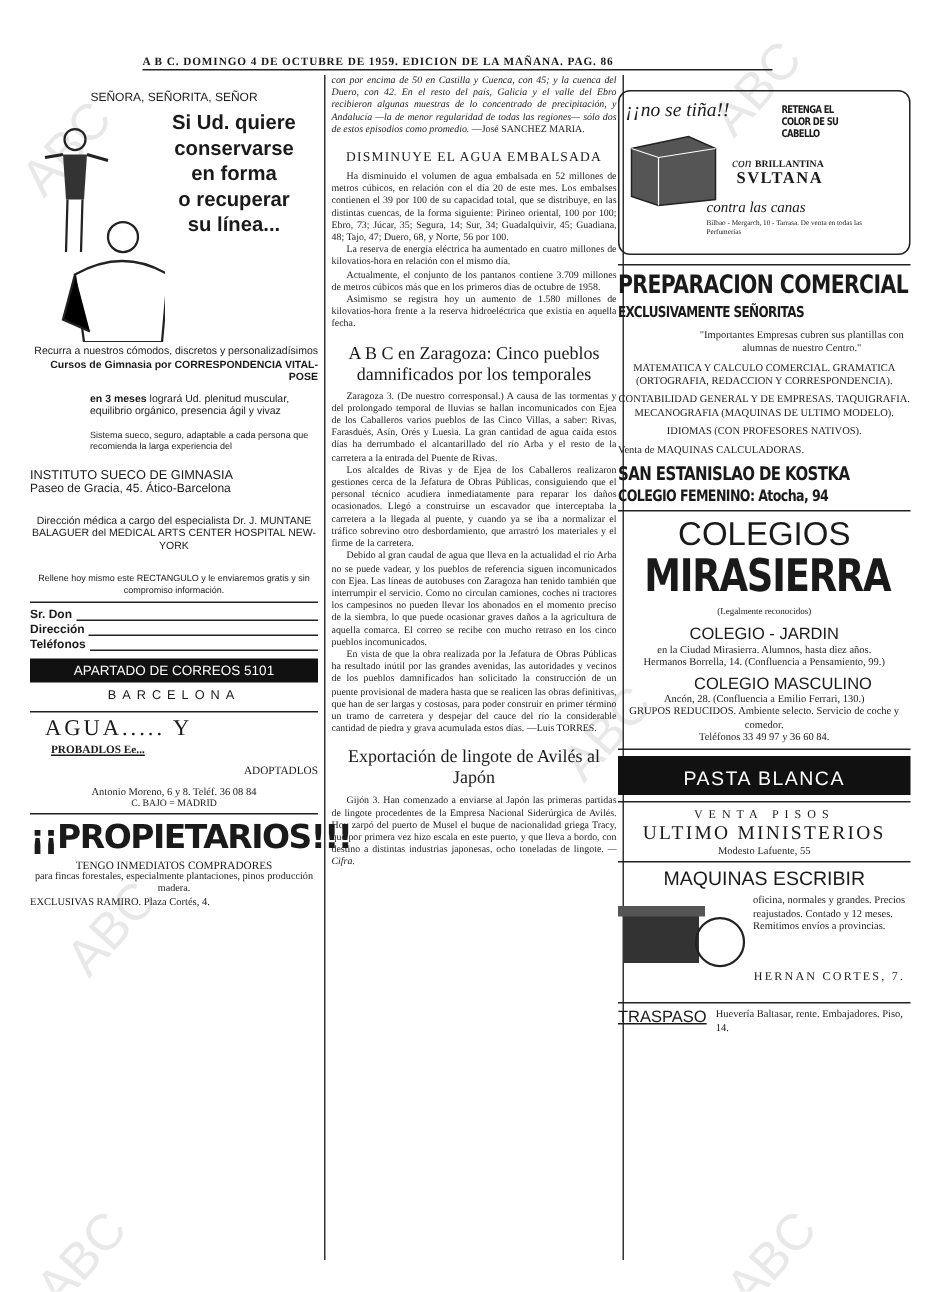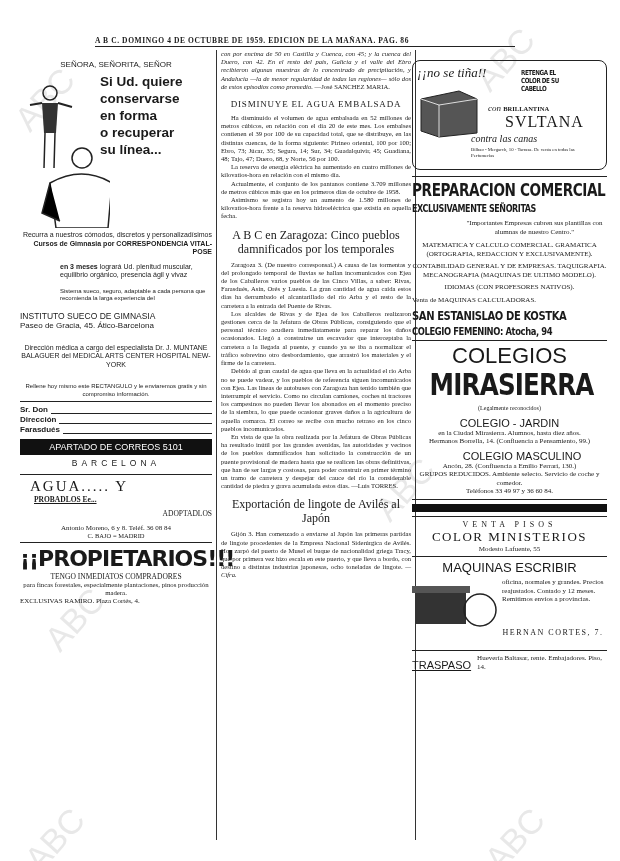--- a/index.html
+++ b/index.html
@@ -44,21 +44,21 @@
         <svg width="90" height="155" viewBox="0 0 90 155">
           <circle cx="30" cy="20" r="7" fill="none" stroke="#222" stroke-width="1.5"></circle>
           <path d="M22 30 L38 30 L36 60 L24 60 Z" fill="#333"></path>
           <path d="M10 32 L22 30 M38 30 L52 34" stroke="#222" stroke-width="2"></path>
           <path d="M25 60 L24 95 M35 60 L34 95" stroke="#222" stroke-width="1.5"></path>
           <circle cx="62" cy="85" r="10" fill="none" stroke="#222" stroke-width="1.5"></circle>
           <path d="M30 110 Q62 92 92 110 L88 155 L36 155 Z" fill="none" stroke="#222" stroke-width="1.5"></path>
           <path d="M30 110 L22 140 L40 148 M92 110 L95 140" stroke="#222" stroke-width="1.5"></path>
         </svg>
       </div>
-      <div style="flex:1;text-align:left;font-weight:bold;font-size:13.5px;line-height:17px;">
+      <div style="flex:1;text-align:center;font-weight:bold;font-size:13.5px;line-height:17px;">
         <div>Si Ud. quiere</div>
         <div>conservarse</div>
         <div>en forma</div>
         <div>o recuperar</div>
         <div>su línea...</div>
       </div>
     </div>
     <div class="r small" style="margin-top:8px;">
       <span>Recurra a nuestros cómodos, discretos y personalizadísimos</span>
       <b>Cursos de Gimnasia por CORRESPONDENCIA VITAL-POSE</b>
@@ -76,21 +76,21 @@
     <div>
       <div class="formline">
           <span>Sr. Don</span>
           <span class="ln"></span>
         </div>
       <div class="formline">
           <span>Dirección</span>
           <span class="ln"></span>
         </div>
       <div class="formline">
-          <span>Farasdués</span>
+          <span>Teléfonos</span>
           <span class="ln"></span>
         </div>
     </div>
     <div class="blk c hd" style="font-size:9px;padding:3px 0;margin-top:5px;">APARTADO DE CORREOS 5101</div>
     <div class="c" style="font-size:8.5px;letter-spacing:4px;margin-top:3px;">BARCELONA</div>
   </div>
 
   <div class="rule" style="margin-top:6px;"></div>
 
   <div style="font-family:'Liberation Serif',serif;">
@@ -153,32 +153,32 @@
     <div class="cond" style="position:absolute;left:108px;top:8px;font-size:7px;line-height:8px;width:60px;">RETENGA EL COLOR DE SU CABELLO</div>
     <svg style="position:absolute;left:6px;top:26px;" width="60" height="52" viewBox="0 0 60 52">
       <path d="M2 12 L40 4 L58 12 L58 46 L20 50 L2 44 Z" fill="#555" stroke="#222"></path>
       <path d="M2 12 L20 18 L58 12" stroke="#fff" fill="none" stroke-width=".8"></path>
       <path d="M20 18 L20 50" stroke="#fff" stroke-width=".8"></path>
     </svg>
     <div style="position:absolute;left:75px;top:42px;font-size:9px;">
       <span class="ital">con</span>
       <b style="font-size:6.5px;">BRILLANTINA</b>
     </div>
-    <div style="position:absolute;left:92px;top:52px;font-size:16px;font-weight:normal;letter-spacing:1px;">SVLTANA</div>
+    <div style="position:absolute;left:78px;top:52px;font-size:11px;font-weight:bold;letter-spacing:1px;">SVLTANA</div>
     <div class="ital" style="position:absolute;left:58px;top:72px;font-size:10px;">contra las canas</div>
     <div style="position:absolute;left:58px;top:86px;width:128px;font-size:4.8px;line-height:5.5px;">Bilbao - Mergarch, 10 - Tarrasa. De venta en todas las Perfumerías</div>
   </div>
 
   <div class="rule" style="margin-top:6px;"></div>
 
   <div>
     <div class="cond" style="font-size:17px;white-space:nowrap;width:240px;">PREPARACION COMERCIAL</div>
     <div class="cond" style="font-size:10px;white-space:nowrap;width:240px;margin-top:3px;">EXCLUSIVAMENTE SEÑORITAS</div>
     <div class="c small" style="margin:5px 0 5px 50px;">"Importantes Empresas cubren sus plantillas con alumnas de nuestro Centro."</div>
-    <div class="small c" style="margin-bottom:4px;">MATEMATICA Y CALCULO COMERCIAL. GRAMATICA (ORTOGRAFIA, REDACCION Y EXCLUSIVAMENTE).</div>
+    <div class="small c" style="margin-bottom:4px;">MATEMATICA Y CALCULO COMERCIAL. GRAMATICA (ORTOGRAFIA, REDACCION Y CORRESPONDENCIA).</div>
     <div class="small c" style="margin-bottom:4px;">CONTABILIDAD GENERAL Y DE EMPRESAS. TAQUIGRAFIA. MECANOGRAFIA (MAQUINAS DE ULTIMO MODELO).</div>
     <div class="small c" style="margin-bottom:4px;">IDIOMAS (CON PROFESORES NATIVOS).</div>
     <div class="small">Venta de MAQUINAS CALCULADORAS.</div>
     <div class="cond" style="font-size:12.5px;white-space:nowrap;width:240px;margin-top:4px;">SAN ESTANISLAO DE KOSTKA</div>
     <div class="cond" style="font-size:10.5px;white-space:nowrap;width:240px;margin-top:2px;">COLEGIO FEMENINO: Atocha, 94</div>
   </div>
 
   <div class="rule"></div>
 
   <div>
@@ -190,42 +190,43 @@
     <div class="c small">Hermanos Borrella, 14. (Confluencia a Pensamiento, 99.)</div>
     <div class="c sans hd" style="font-size:11px;margin-top:4px;padding-left:25px;">COLEGIO MASCULINO</div>
     <div class="c small">Ancón, 28. (Confluencia a Emilio Ferrari, 130.)</div>
     <div class="c small">GRUPOS REDUCIDOS. Ambiente selecto. Servicio de coche y comedor.</div>
     <div class="c small">Teléfonos 33 49 97 y 36 60 84.</div>
   </div>
 
   <div class="rule"></div>
 
   <div class="blk" style="padding:4px 0;margin:4px 0;">
+    <div class="c sans" style="font-size:13px;letter-spacing:1px;margin-top:3px;">PASTA BLANCA</div>
   </div>
 
   <div class="rule"></div>
 
   <div>
     <div class="c hd" style="font-size:8px;letter-spacing:4px;">VENTA PISOS</div>
-    <div class="c" style="font-size:13px;letter-spacing:1.5px;">COLOR MINISTERIOS</div>
+    <div class="c" style="font-size:13px;letter-spacing:1.5px;">ULTIMO MINISTERIOS</div>
     <div class="c small hd">Modesto Lafuente, 55</div>
   </div>
 
   <div class="rule"></div>
 
   <div style="position:relative;height:80px;">
     <div class="c sans hd" style="font-size:13px;">MAQUINAS ESCRIBIR</div>
     <svg style="position:absolute;left:0;top:20px;" width="85" height="50" viewBox="0 0 85 50">
       <rect x="4" y="12" width="50" height="32" fill="#333"></rect>
       <rect x="0" y="6" width="58" height="7" fill="#555"></rect>
       <circle cx="68" cy="30" r="16" fill="none" stroke="#222" stroke-width="1.5"></circle>
     </svg>
     <div class="small" style="position:absolute;left:90px;top:18px;width:102px;">oficina, normales y grandes. Precios reajustados. Contado y 12 meses. Remitimos envíos a provincias.</div>
     <div class="c hd" style="position:absolute;left:90px;top:68px;width:102px;font-size:8px;letter-spacing:1.5px;">HERNAN CORTES, 7.</div>
   </div>
 
   <div class="rule" style="margin-top:10px;"></div>
 
-  <div style="display:flex;align-items:flex-end;gap:6px;">
+  <div style="display:flex;align-items:flex-start;gap:6px;">
     <div class="sans hd" style="font-size:11px;text-decoration:underline;">TRASPASO</div>
     <div class="small">Huevería Baltasar, rente. Embajadores. Piso, 14.</div>
   </div>
 </div>
 
 </body></html>

